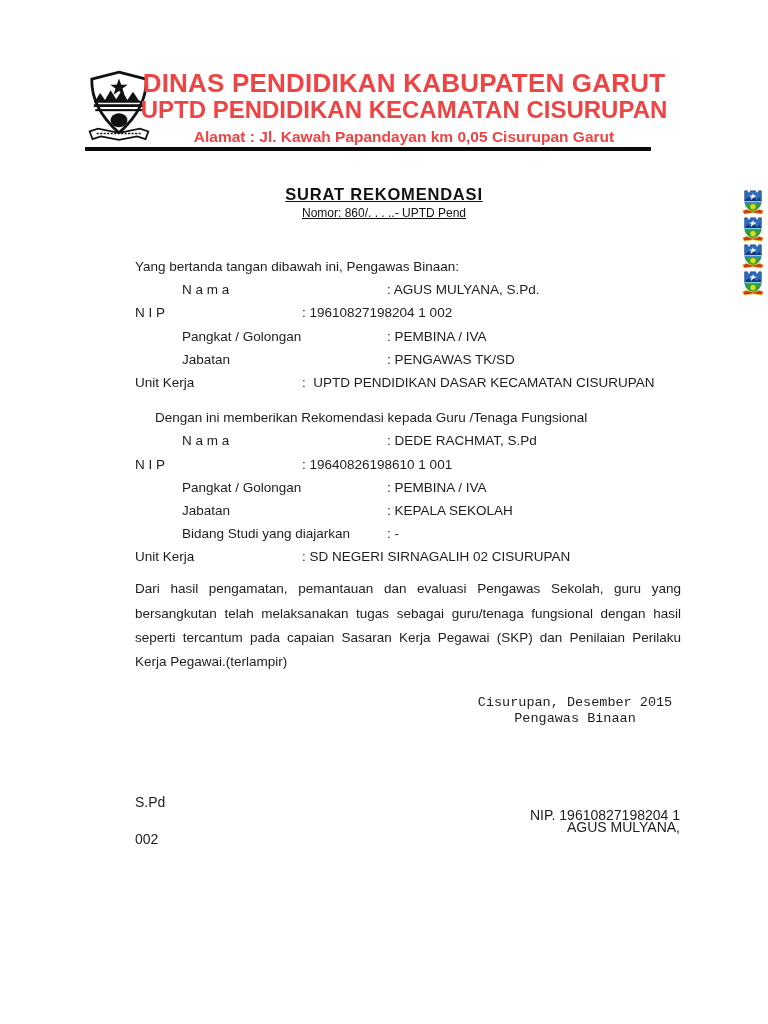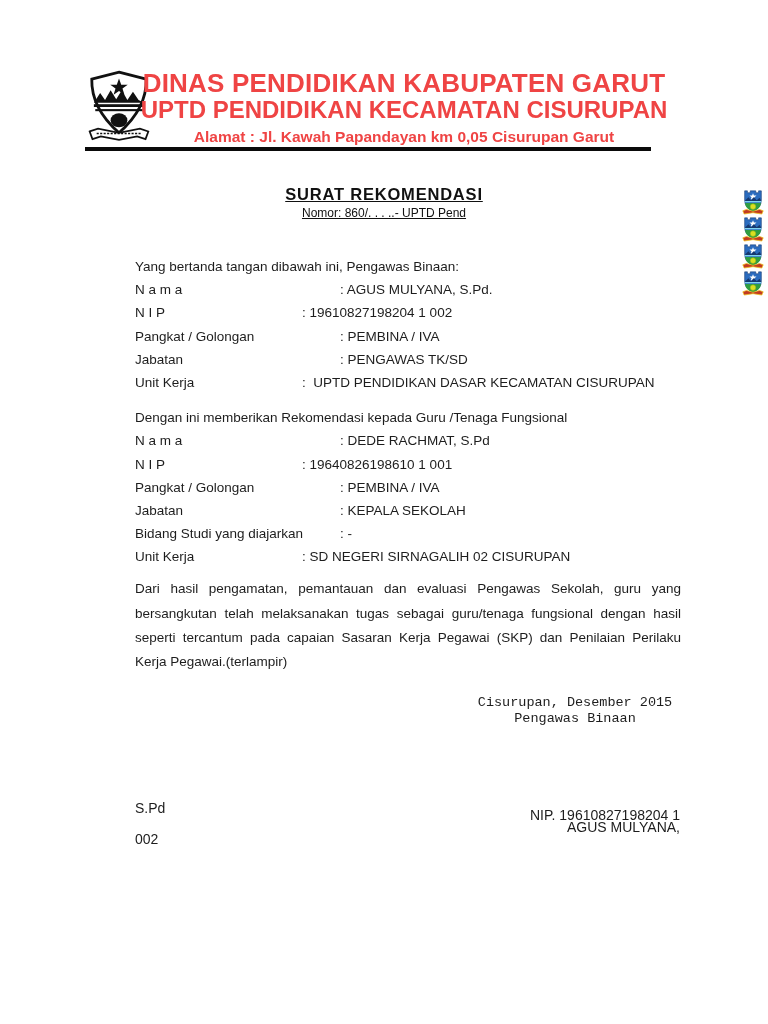--- a/index.html
+++ b/index.html
@@ -96,24 +96,24 @@
   
   .body-block {
     position: absolute;
     left: 135px;
     top: 255px;
     width: 546px;
     font-size: 13.5px;
     color: #1d1d1d;
   }
   .intro-line { line-height: 23.2px; height: 23.2px; white-space: nowrap; }
-  .intro-line.second { margin-top: 12px; }
+  .intro-line.second { margin-top: 12px; margin-left: 20px; }
   .field-row { display: flex; height: 23.2px; align-items: flex-start; line-height: 23.2px; }
   .field-row .lbl { flex: 0 0 auto; white-space: pre; }
-  .field-row.colA .lbl { width: 205px; }
+  .field-row.colA .lbl { width: 205px; margin-left: 47px; }
   .field-row.colB .lbl { width: 167px; }
   .field-row .val { white-space: pre; text-align: right; }
   .paragraph {
     margin-top: 9px;
     line-height: 24.2px;
     text-align: justify;
   }
   .closing { line-height: 24.2px; white-space: nowrap; }
 
   
@@ -124,21 +124,21 @@
     width: 230px;
     text-align: center;
     font-size: 13.5px;
     line-height: 15.5px;
     font-family: Liberation Mono, monospace;
   }
   .sig-line { position: absolute; font-size: 14px; white-space: nowrap; }
   .sig-right { right: 88px; text-align: right; }
   .sig-left { left: 135px; text-align: left; }
   .sig-0 { top: 819px; }
-  .sig-1 { top: 794px; margin-top: 6px; }
+  .sig-1 { top: 794px; }
   .sig-2 { top: 807px; }
   .sig-3 { top: 831px; }
 </style>
 </head>
 <body>
 
 <div class="page">
 
   <div class="letterhead-logo">
     <svg viewBox="0 0 100 106" width="70" height="74" xmlns="http://www.w3.org/2000/svg">

